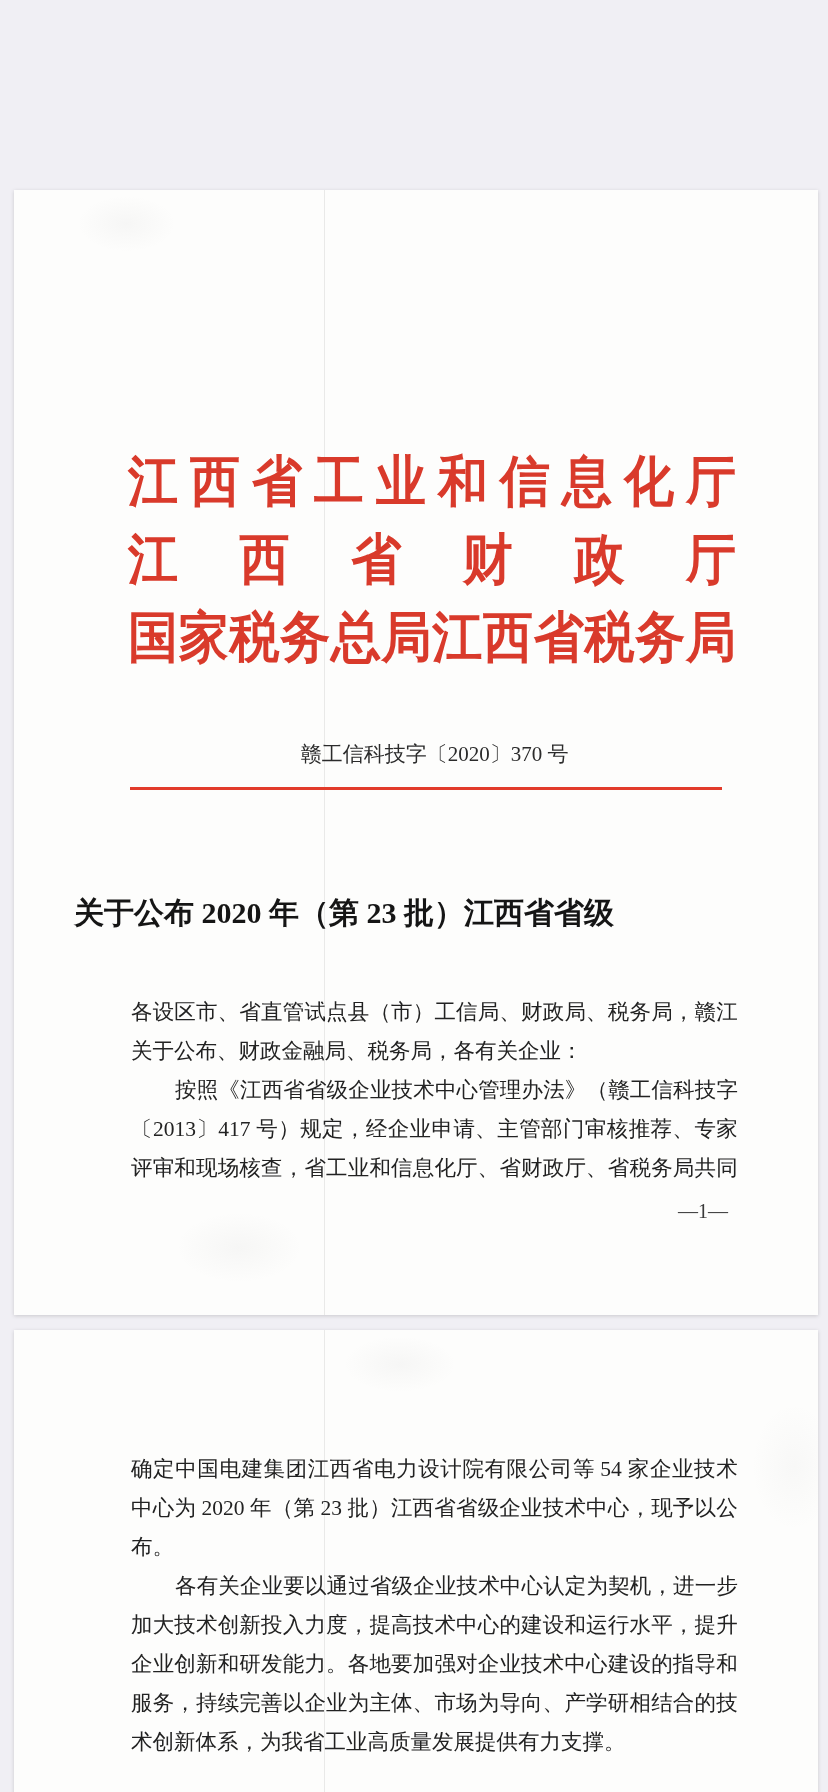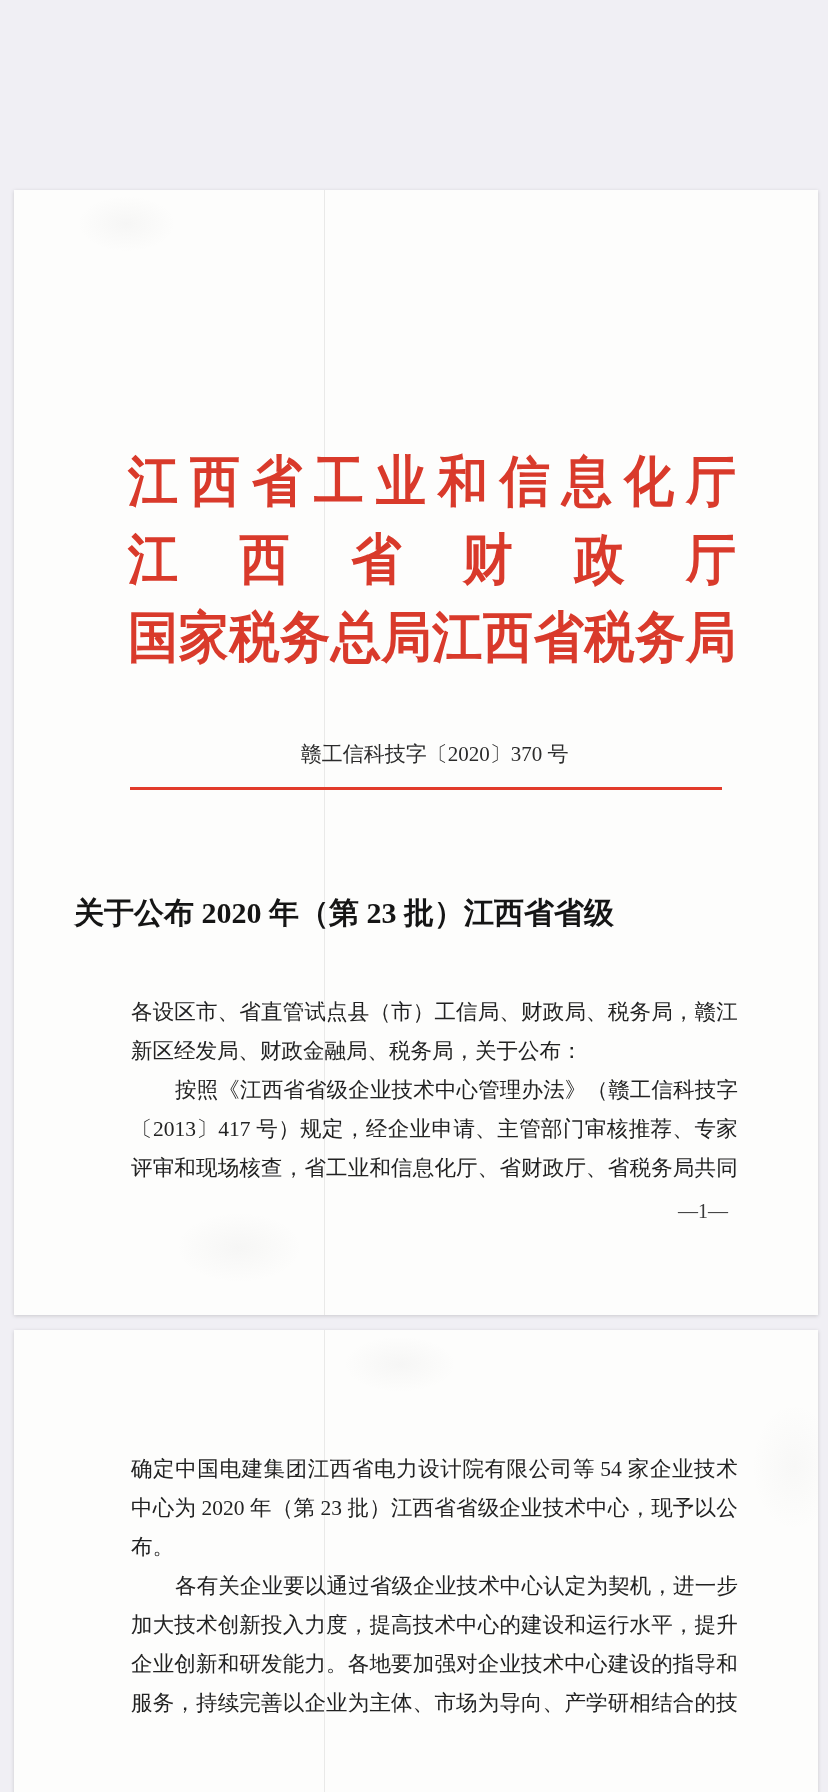--- a/index.html
+++ b/index.html
@@ -170,21 +170,21 @@
           <span>政</span>
           <span>局</span>
           <span>、</span>
           <span>税</span>
           <span>务</span>
           <span>局</span>
           <span>，</span>
           <span>赣</span>
           <span>江</span>
         </div>
-      <div class="line">新区经发局、财政金融局、税务局，关于公布：</div>
+      <div class="line">关于公布、财政金融局、税务局，各有关企业：</div>
       <div class="line cj split-chars indent">
           <span>按</span>
           <span>照</span>
           <span>《</span>
           <span>江</span>
           <span>西</span>
           <span>省</span>
           <span>省</span>
           <span>级</span>
           <span>企</span>
@@ -442,16 +442,17 @@
           <span>、</span>
           <span>产</span>
           <span>学</span>
           <span>研</span>
           <span>相</span>
           <span>结</span>
           <span>合</span>
           <span>的</span>
           <span>技</span>
         </div>
+      <div class="line">术创新体系，为我省工业高质量发展提供有力支撑。</div>
     </div>
   </div>
 
 </div>
 
 </body></html>

